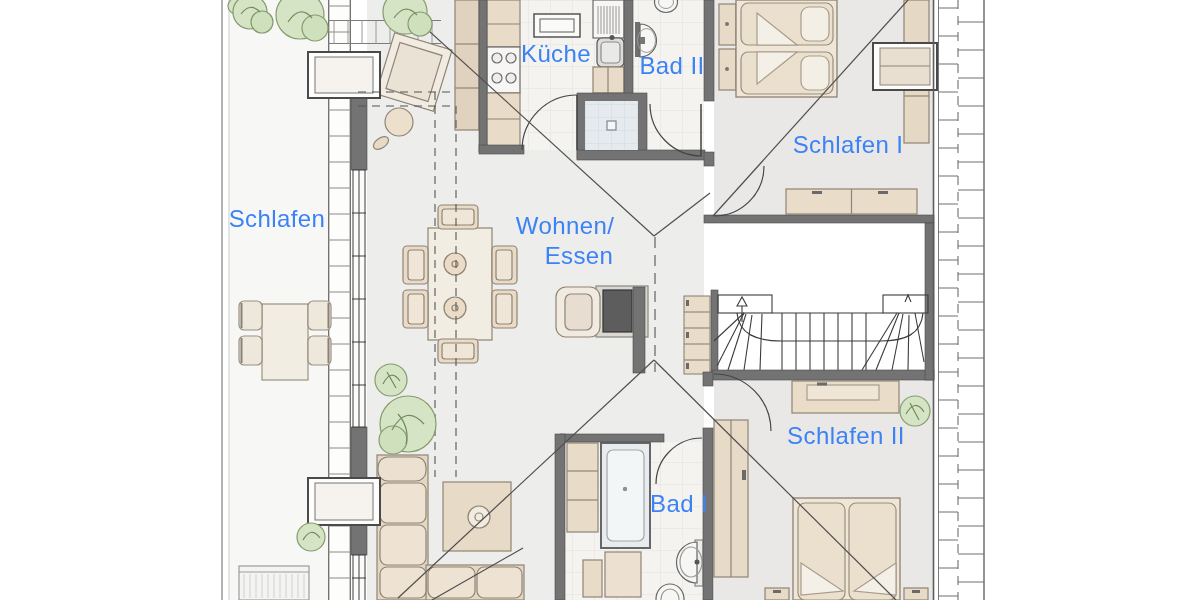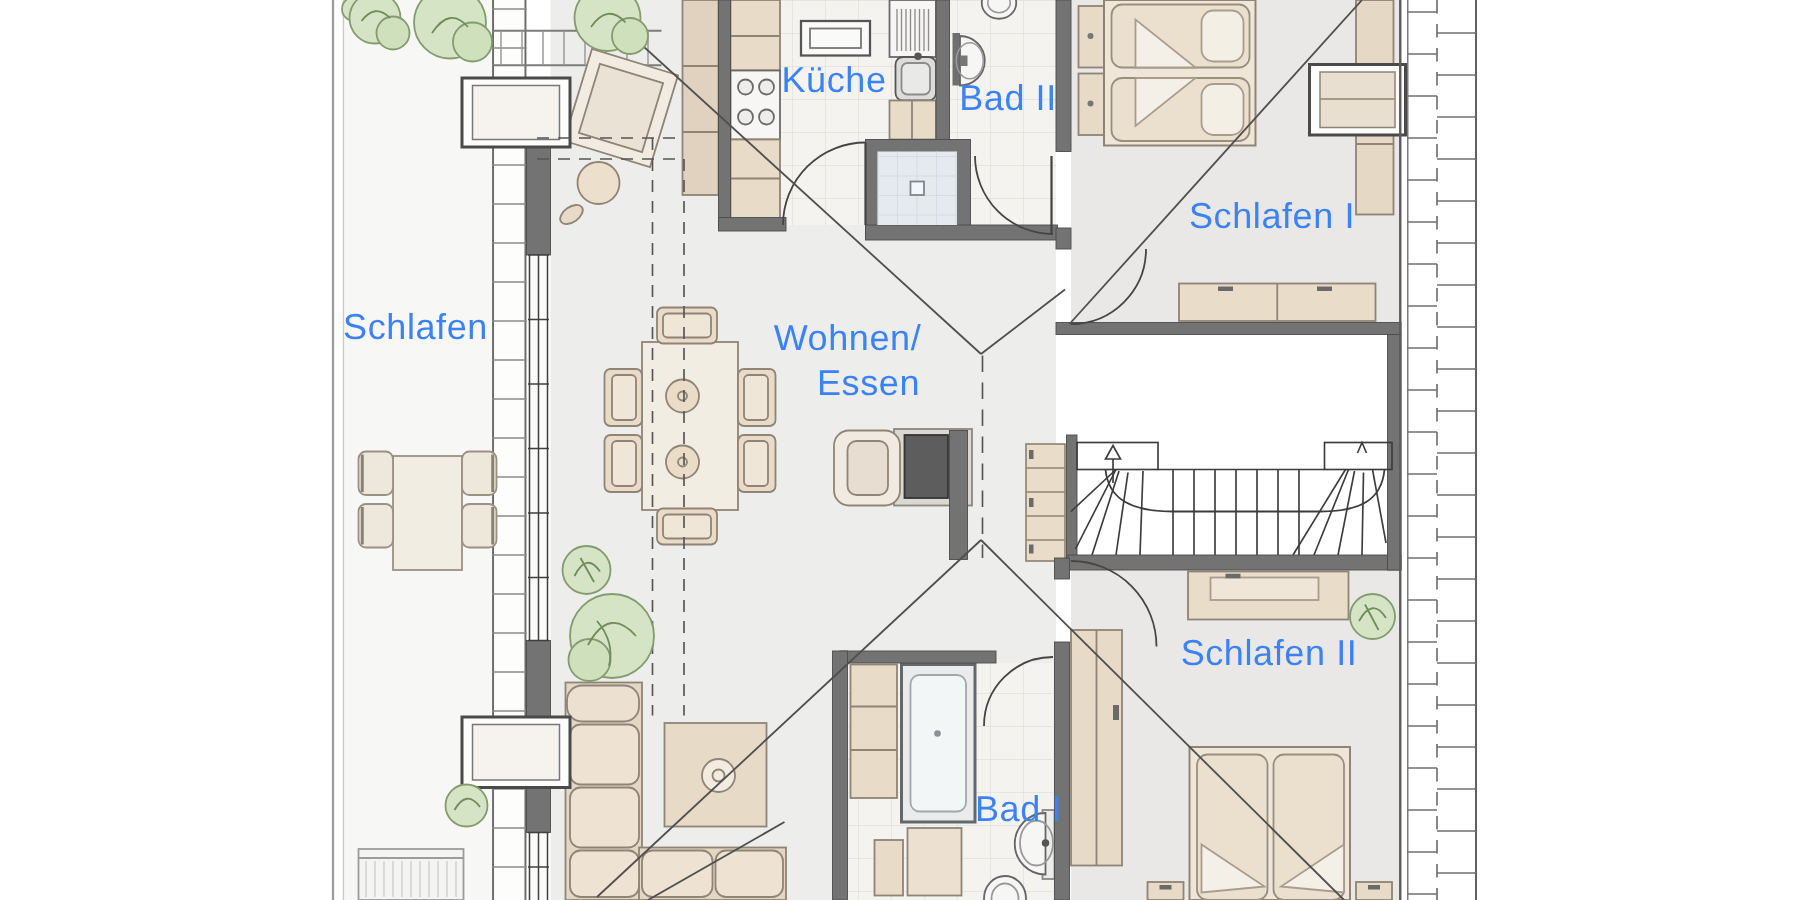--- a/index.html
+++ b/index.html
@@ -504,15 +504,15 @@
 </svg>
 
   <div>
     <div class="room-label" style="left:277px;top:219px;">Schlafen</div>
     <div class="room-label" style="left:556px;top:54px;">Küche</div>
     <div class="room-label" style="left:672px;top:66px;">Bad II</div>
     <div class="room-label" style="left:848px;top:145px;">Schlafen I</div>
     <div class="room-label" style="left:565px;top:226px;">Wohnen/</div>
     <div class="room-label" style="left:561px;top:256px;margin-left:18px;">Essen</div>
     <div class="room-label" style="left:846px;top:436px;">Schlafen II</div>
-    <div class="room-label" style="left:679px;top:504px;margin-top:36px;">Bad I</div>
+    <div class="room-label" style="left:679px;top:504px;">Bad I</div>
   </div>
 </div>
 
 </body></html>

